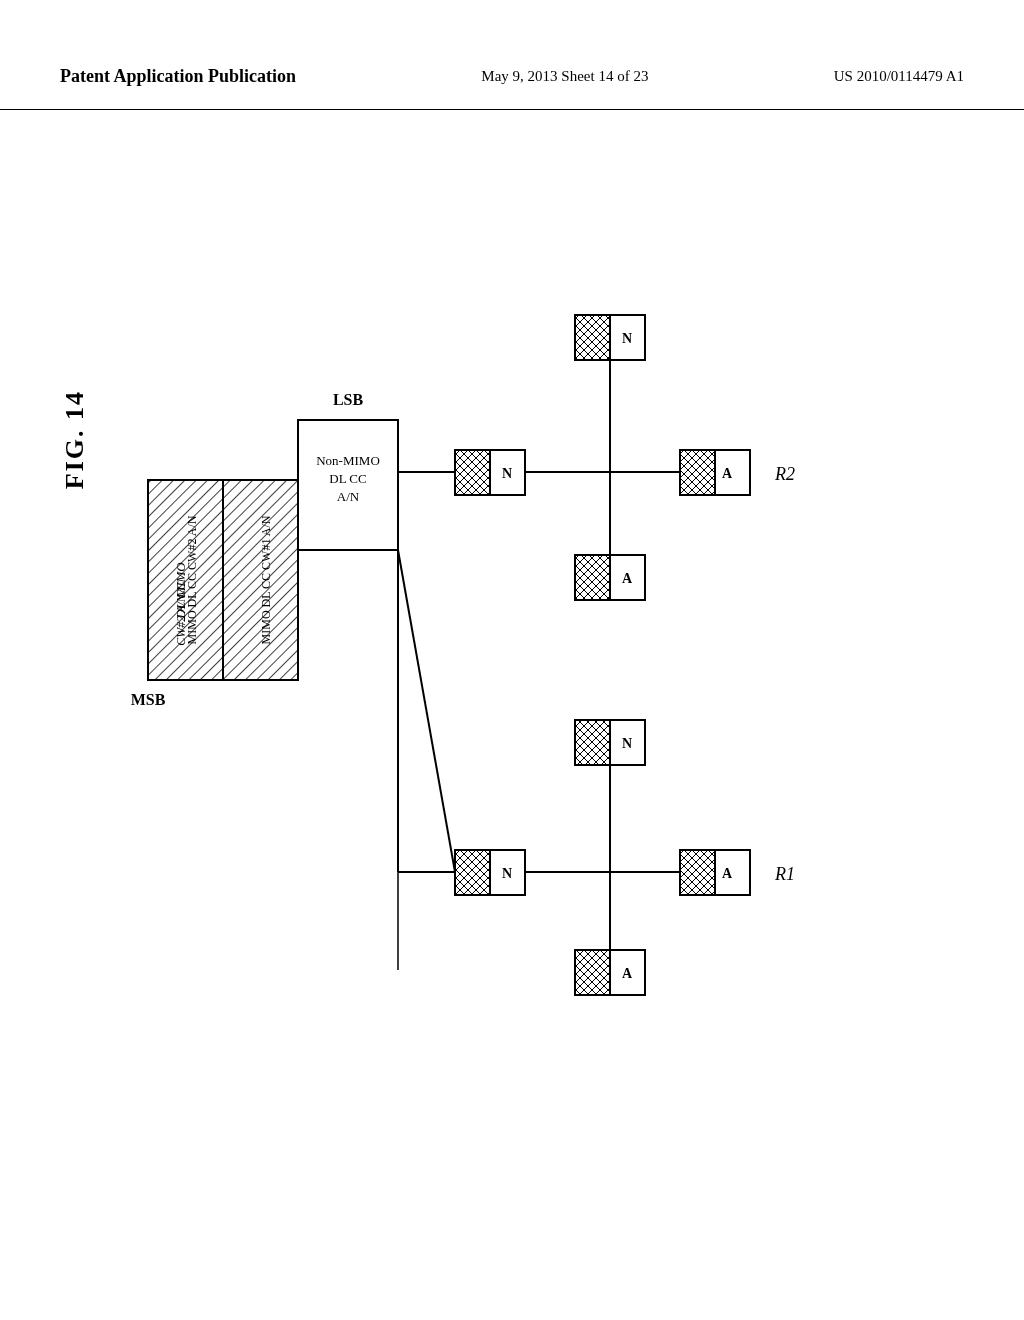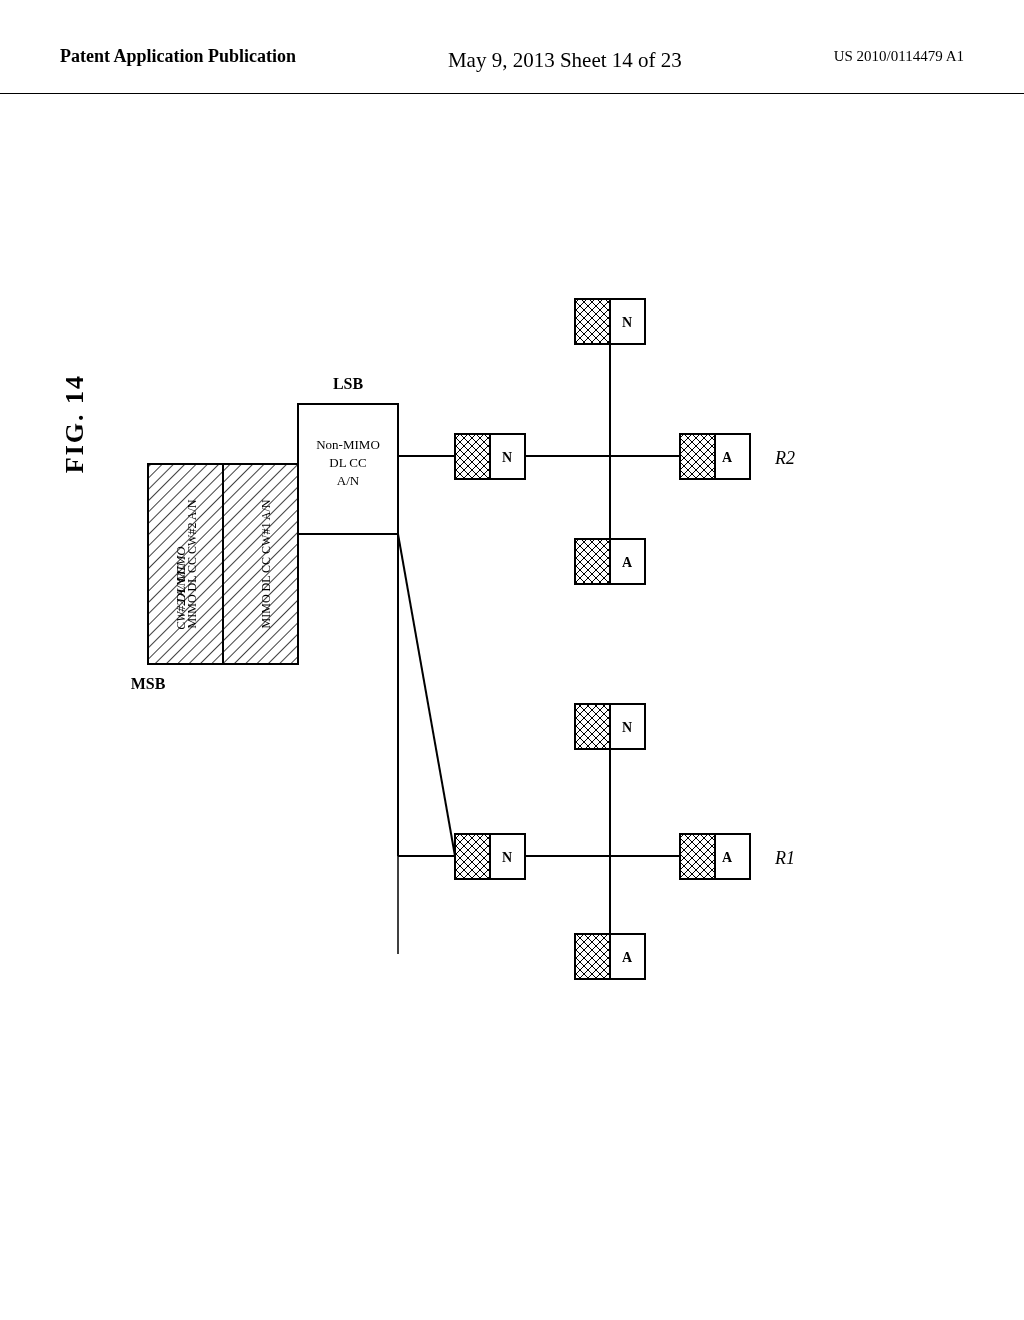--- a/index.html
+++ b/index.html
@@ -10,30 +10,30 @@
       height: 1320px;
       overflow: hidden;
       position: relative;
     }
 
     
     .header {
       display: flex;
       justify-content: space-between;
       align-items: flex-start;
-      padding: 44px 60px 20px 60px;
+      padding: 64px 60px 20px 60px;
       border-bottom: 1px solid #000;
     }
     .header-left {
       font-weight: bold;
       font-size: 18px;
       line-height: 1.4;
     }
     .header-center {
-      font-size: 21px;
+      font-size: 15px;
       text-align: right;
       padding-top: 4px;
     }
     .header-right {
       font-size: 15px;
       text-align: right;
       padding-top: 4px;
     }
 
     

